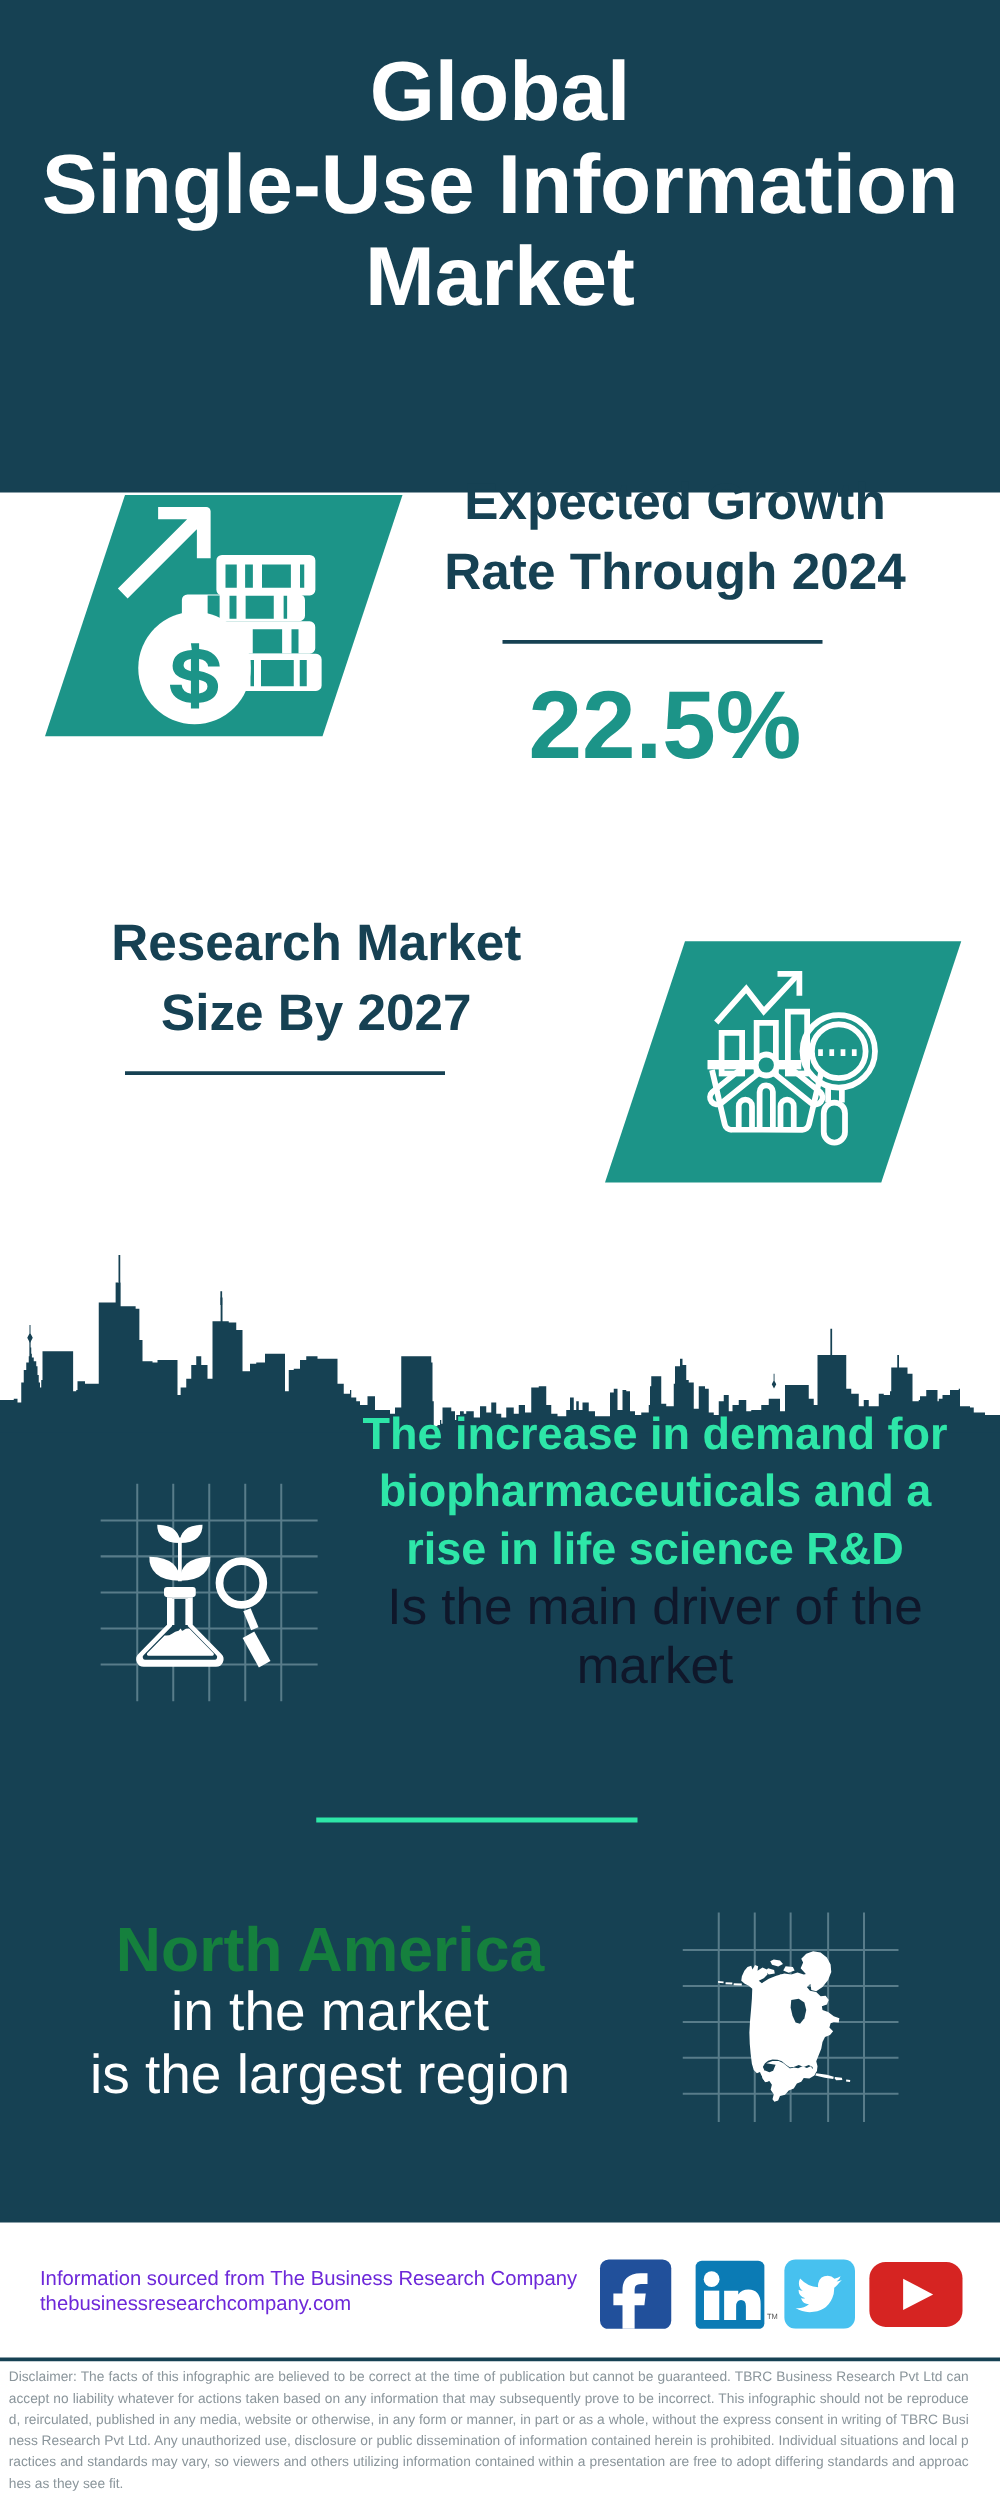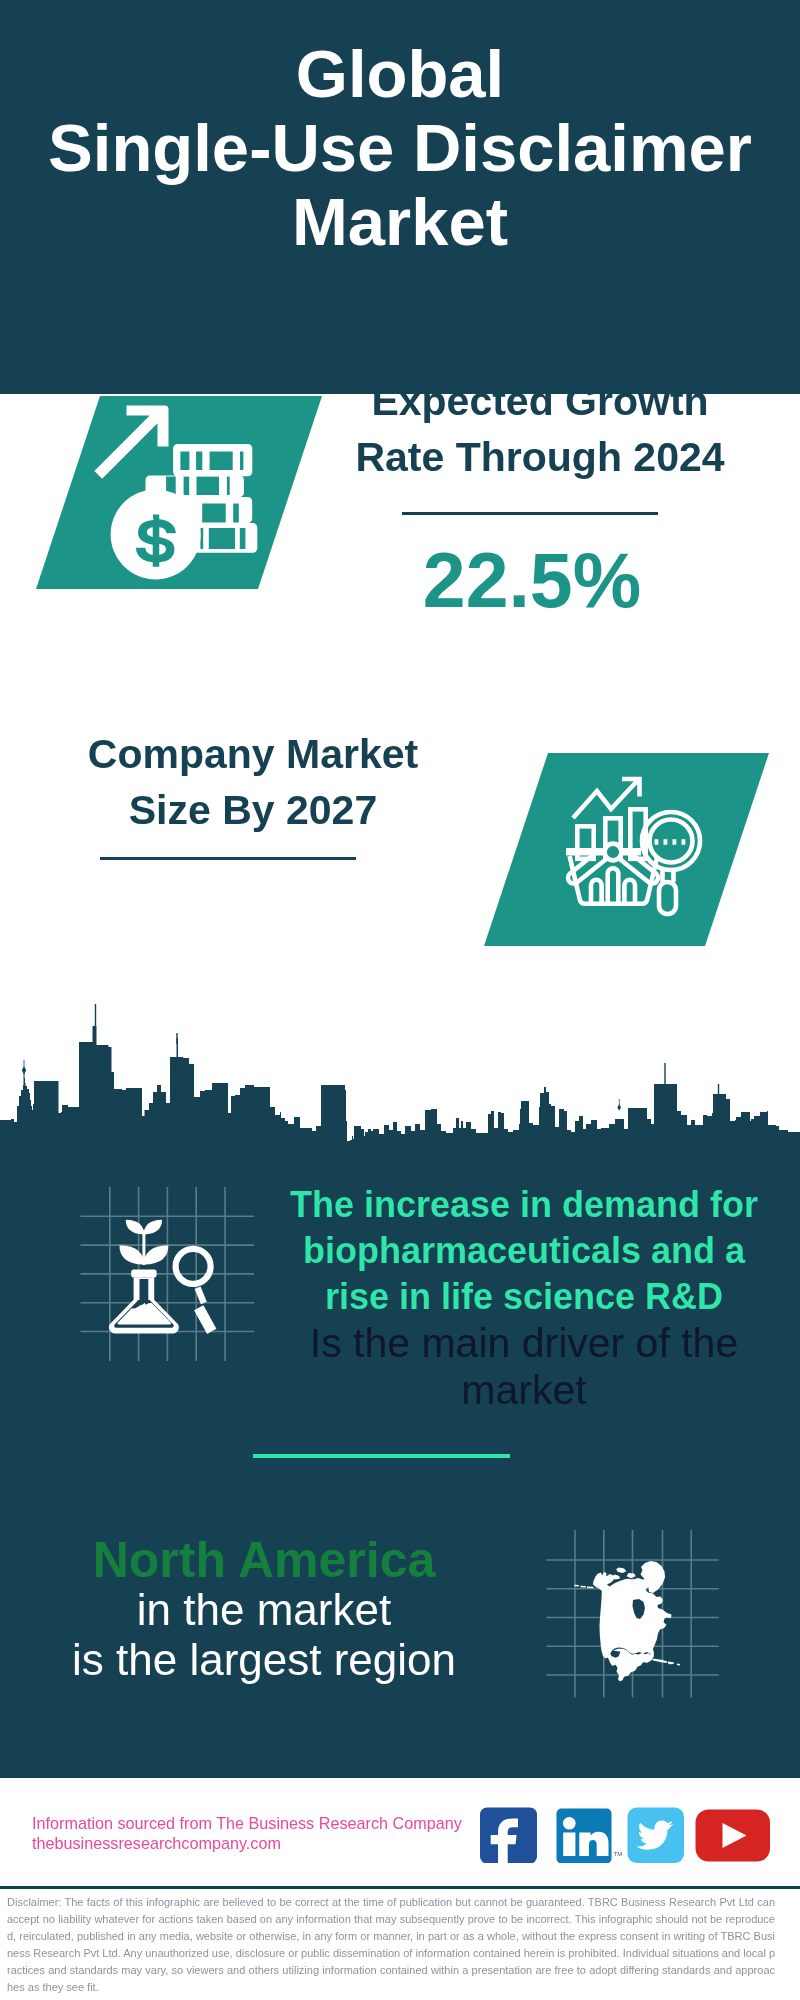--- a/index.html
+++ b/index.html
@@ -16,40 +16,40 @@
   .bignum{position:absolute;text-align:center;color:#1c9488;font-weight:bold;line-height:1;}
 
   .stat2-txt{position:absolute;left:43px;top:726px;width:420px;text-align:center;color:#164153;font-weight:bold;font-size:41px;line-height:56px;}
 
   
   .grid-icon{position:absolute;}
   .grid-icon svg{display:block;}
   .dark{position:absolute;left:0;top:1144px;width:800px;height:634px;background:#164153;}
   .skyline{position:absolute;left:0;top:1000px;width:800px;height:146px;}
 
-  .drv-txt{position:absolute;left:274px;top:1182px;width:500px;text-align:center;font-weight:bold;font-size:36px;line-height:46px;color:#2ee6a8;}
+  .drv-txt{position:absolute;left:274px;top:1124px;width:500px;text-align:center;font-weight:bold;font-size:36px;line-height:46px;color:#2ee6a8;}
   .drv-sub{font-weight:normal;color:#0f172a;font-size:41px;line-height:47px;}
   .mid-rule{position:absolute;background:#2ee6a8;height:4px;}
   .na-txt{position:absolute;left:19px;top:1535px;width:490px;text-align:center;font-size:44px;line-height:50px;color:#fff;}
   .na-h{font-weight:bold;color:#15803d;font-size:50px;}
 
   
-  .src{position:absolute;left:32px;top:1813px;font-size:16.2px;line-height:20px;color:#ec4899;}
+  .src{position:absolute;left:32px;top:1813px;font-size:16.2px;line-height:20px;color:#6d28d9;}
   .soc{position:absolute;top:1797px;}
   .sep{position:absolute;left:0;top:1886px;width:800px;height:3px;background:#164153;}
   .disc{position:absolute;left:7px;top:1894px;width:768px;font-size:11px;line-height:17px;color:#8a959b;text-align:justify;word-break:break-all;}
 </style>
 </head>
 <body>
 
 <div class="page">
   <div class="header">
     <div class="htitle">
       <div>Global</div>
-      <div>Single-Use Disclaimer</div>
+      <div>Single-Use Information</div>
       <div>Market</div>
     </div>
   </div>
 
   <div class="para" style="left:30px;top:390px">
     <svg width="300" height="210" viewBox="0 0 300 210">
       <polygon points="70,6 292,6 228,199 6,199" fill="#1c9488"></polygon>
       <g fill="#fff">
         <path d="M96.5 15.5 h38.5 a3.5 3.5 0 0 1 3.5 3.5 v37.5 h-11 v-23.2 l-55.4 55.4 l-7.8 -7.8 l55.4 -55.4 h-23.2 z"></path>
         <path d="M147.6 53.9 h70.2 a4.5 4.5 0 0 1 4.5 4.5 v23.4 a4.5 4.5 0 0 1 -4.5 4.5 h-70.2 a4.5 4.5 0 0 1 -4.5 -4.5 v-23.4 a4.5 4.5 0 0 1 4.5 -4.5 z
@@ -93,21 +93,21 @@
         <circle cx="135" cy="105" r="8.4" fill="#1c9488"></circle>
         <circle cx="193" cy="94" r="29"></circle>
         <circle cx="193" cy="94" r="21.5"></circle>
         <path d="M176.5 95 h3.8 M185.5 95 h3.8 M194.5 95 h3.8 M203.5 95 h3.8" stroke-width="5.4"></path>
         <path d="M184.5 123 v12 M195.5 123 v12"></path>
         <rect x="181" y="135" width="17" height="32" rx="8.5"></rect>
       </g>
     </svg>
   </div>
   <div class="stat2-txt">
-    <div>Company Market</div>
+    <div>Research Market</div>
     <div>Size By 2027</div>
   </div>
   <div class="rule" style="left:100px;top:857px;width:256px"></div>
 
   <div class="dark"></div>
   <div class="skyline">
     <svg width="800" height="146" viewBox="0 1000 800 146" preserveAspectRatio="none" style="display:block">
       <path fill="#164153" d="M0 1146 L0 1120 L11 1120 L11 1119 L14 1119 L14 1122 L17 1122 L17 1106 L19 1106 L19 1096 L21 1096 L21 1090 L23 1090 L23 1085 L23.5 1085 L23.5 1072 L24 1072 L24 1068 L24.5 1068 L24.5 1078 L25 1078 L25 1083 L25.5 1083 L25.5 1086 L27 1086 L27 1089 L29 1089 L29 1093 L30 1093 L30 1100 L31 1100 L31 1106 L32 1106 L32 1110 L33 1110 L33 1104 L34 1104 L34 1081 L58 1081 L58 1081 L58.5 1081 L58.5 1113 L61 1113 L61 1112 L62 1112 L62 1105 L67 1105 L67 1105 L68 1105 L68 1107 L72 1107 L72 1107 L78 1107 L78 1107 L79 1107 L79 1042 L92 1042 L92 1042 L92.5 1042 L92.5 1026 L95 1026 L95 1026 L95.2 1026 L95.2 1004 L95.8 1004 L95.8 1004 L96 1004 L96 1026 L96.5 1026 L96.5 1045 L108 1045 L108 1045 L108.5 1045 L108.5 1047 L111 1047 L111 1047 L111.5 1047 L111.5 1072 L113 1072 L113 1072 L114 1072 L114 1089 L121 1089 L121 1089 L122 1089 L122 1090 L125 1090 L125 1090 L126 1090 L126 1088 L141 1088 L141 1088 L142 1088 L142 1116 L144 1116 L144 1116 L144.5 1116 L144.5 1110 L148 1110 L148 1110 L149 1110 L149 1103 L152 1103 L152 1103 L153 1103 L153 1092 L156 1092 L156 1092 L157 1092 L157 1085 L160 1085 L160 1085 L161 1085 L161 1092 L165 1092 L165 1092 L166 1092 L166 1103 L169 1103 L169 1103 L170 1103 L170 1057 L176 1057 L176 1057 L176.5 1057 L176.5 1038 L177.5 1038 L177.5 1038 L178 1038 L178 1057 L182 1057 L182 1057 L183 1057 L183 1058 L188 1058 L188 1058 L189 1058 L189 1064 L193 1064 L193 1064 L194 1064 L194 1097 L199 1097 L199 1097 L200 1097 L200 1091 L204 1091 L204 1091 L205 1091 L205 1090 L211 1090 L211 1090 L212 1090 L212 1083 L227 1083 L227 1083 L228 1083 L228 1113 L230 1113 L230 1113 L231 1113 L231 1096 L234 1096 L234 1096 L235 1096 L235 1095 L239 1095 L239 1095 L240 1095 L240 1088 L244 1088 L244 1088 L245 1088 L245 1085 L253 1085 L253 1085 L254 1085 L254 1087 L269 1087 L269 1087 L270 1087 L270 1107 L274 1107 L274 1107 L275 1107 L275 1115 L279 1115 L279 1115 L280 1115 L280 1112 L281 1112 L281 1118 L284 1118 L284 1118 L285 1118 L285 1121 L287 1121 L287 1121 L288 1121 L288 1124 L293 1124 L293 1124 L294 1124 L294 1117 L299 1117 L299 1117 L300 1117 L300 1128 L311 1128 L311 1128 L312 1128 L312 1131 L315 1131 L315 1131 L316 1131 L316 1126 L320 1126 L320 1126 L321 1126 L321 1085 L344 1085 L344 1085 L345 1085 L345 1090 L346 1090 L346 1121 L347 1121 L347 1141 L350 1141 L350 1140 L352 1140 L352 1136 L353 1136 L353 1139 L354 1139 L354 1126 L360 1126 L360 1126 L361 1126 L361 1129 L364 1129 L364 1136 L365 1136 L365 1132 L368 1132 L368 1129 L371 1129 L371 1131 L373 1131 L373 1129 L378 1129 L378 1129 L379 1129 L379 1134 L383 1134 L383 1134 L384 1134 L384 1125 L388 1125 L388 1125 L389 1125 L389 1130 L392 1130 L392 1130 L393 1130 L393 1122 L396 1122 L396 1122 L397 1122 L397 1131 L400 1131 L400 1131 L401 1131 L401 1134 L404 1134 L404 1134 L405 1134 L405 1126 L410 1126 L410 1126 L411 1126 L411 1131 L414 1131 L414 1131 L415 1131 L415 1124 L419 1124 L419 1124 L420 1124 L420 1130 L424 1130 L424 1130 L425 1130 L425 1110 L430 1110 L430 1110 L431 1110 L431 1109 L436 1109 L436 1109 L437 1109 L437 1124 L440 1124 L440 1124 L441 1124 L441 1131 L445 1131 L445 1131 L446 1131 L446 1133 L452 1133 L452 1133 L453 1133 L453 1128 L455 1128 L455 1128 L456 1128 L456 1118 L458 1118 L458 1118 L459 1118 L459 1128 L460 1128 L460 1128 L461 1128 L461 1121 L462 1121 L462 1121 L463 1121 L463 1128 L465 1128 L465 1128 L466 1128 L466 1122 L470 1122 L470 1122 L471 1122 L471 1129 L475 1129 L475 1129 L476 1129 L476 1133 L487 1133 L487 1133 L488 1133 L488 1114 L490 1114 L490 1114 L491 1114 L491 1111 L493 1111 L493 1111 L494 1111 L494 1128 L497 1128 L497 1128 L498 1128 L498 1112 L500 1112 L500 1112 L501 1112 L501 1113 L503 1113 L503 1113 L504 1113 L504 1129 L507 1129 L507 1129 L508 1129 L508 1132 L512 1132 L512 1132 L513 1132 L513 1130 L518 1130 L518 1130 L519 1130 L519 1124 L520 1124 L520 1109 L521 1109 L521 1101 L528 1101 L528 1101 L529 1101 L529 1123 L532 1123 L532 1123 L533 1123 L533 1125 L538 1125 L538 1125 L539 1125 L539 1107 L540 1107 L540 1093 L543 1093 L543 1093 L544 1093 L544 1087 L545 1087 L545 1087 L546 1087 L546 1092 L548 1092 L548 1092 L549 1092 L549 1104 L550 1104 L550 1104 L551 1104 L551 1106 L554 1106 L554 1106 L555 1106 L555 1127 L558 1127 L558 1127 L559 1127 L559 1109 L563 1109 L563 1109 L564 1109 L564 1111 L566 1111 L566 1111 L567 1111 L567 1130 L570 1130 L570 1130 L571 1130 L571 1132 L574 1132 L574 1132 L575 1132 L575 1121 L578 1121 L578 1121 L579 1121 L579 1116 L582 1116 L582 1116 L583 1116 L583 1129 L585 1129 L585 1129 L586 1129 L586 1124 L590 1124 L590 1124 L591 1124 L591 1120 L596 1120 L596 1120 L597 1120 L597 1129 L600 1129 L600 1129 L601 1129 L601 1128 L608 1128 L608 1128 L609 1128 L609 1124 L614 1124 L614 1124 L615 1124 L615 1119 L623 1119 L623 1119 L624 1119 L624 1129 L627 1129 L627 1129 L628 1129 L628 1108 L646 1108 L646 1108 L647 1108 L647 1119 L650 1119 L650 1119 L651 1119 L651 1124 L653 1124 L653 1124 L654 1124 L654 1084 L676 1084 L676 1084 L677 1084 L677 1111 L680 1111 L680 1111 L681 1111 L681 1115 L686 1115 L686 1115 L687 1115 L687 1125 L690 1125 L690 1125 L691 1125 L691 1120 L694 1120 L694 1120 L695 1120 L695 1125 L702 1125 L702 1125 L703 1125 L703 1115 L706 1115 L706 1115 L707 1115 L707 1116 L711 1116 L711 1116 L712 1116 L712 1113 L713 1113 L713 1094 L725 1094 L725 1094 L726 1094 L726 1099 L729 1099 L729 1099 L730 1099 L730 1121 L734 1121 L734 1121 L735 1121 L735 1120 L736 1120 L736 1117 L740 1117 L740 1117 L741 1117 L741 1112 L749 1112 L749 1112 L750 1112 L750 1121 L751 1121 L751 1119 L753 1119 L753 1119 L754 1119 L754 1116 L760 1116 L760 1112 L767 1112 L767 1111 L768 1111 L768 1125 L775 1125 L775 1125 L776 1125 L776 1126 L778 1126 L778 1126 L779 1126 L779 1130 L787 1130 L787 1130 L788 1130 L788 1132 L800 1132 L800 1132 L800 1132 L800 1114 L800 1114 L800 1146 Z"></path>
       <path stroke="#164153" stroke-width="1.4" fill="none" d="M95.5 1004 V1026 M177 1033 V1044 M665 1063 V1085 M718.5 1084 V1095"></path>
       <path fill="#164153" d="M24 1066 l2.2 4.2 l-2.2 4.2 l-2.2 -4.2 z M23.6 1060 h0.8 v7 h-0.8 z M619.2 1104 l1.8 3.4 l-1.8 3.4 l-1.8 -3.4 z M618.9 1099 h0.7 v6 h-0.7 z"></path>

